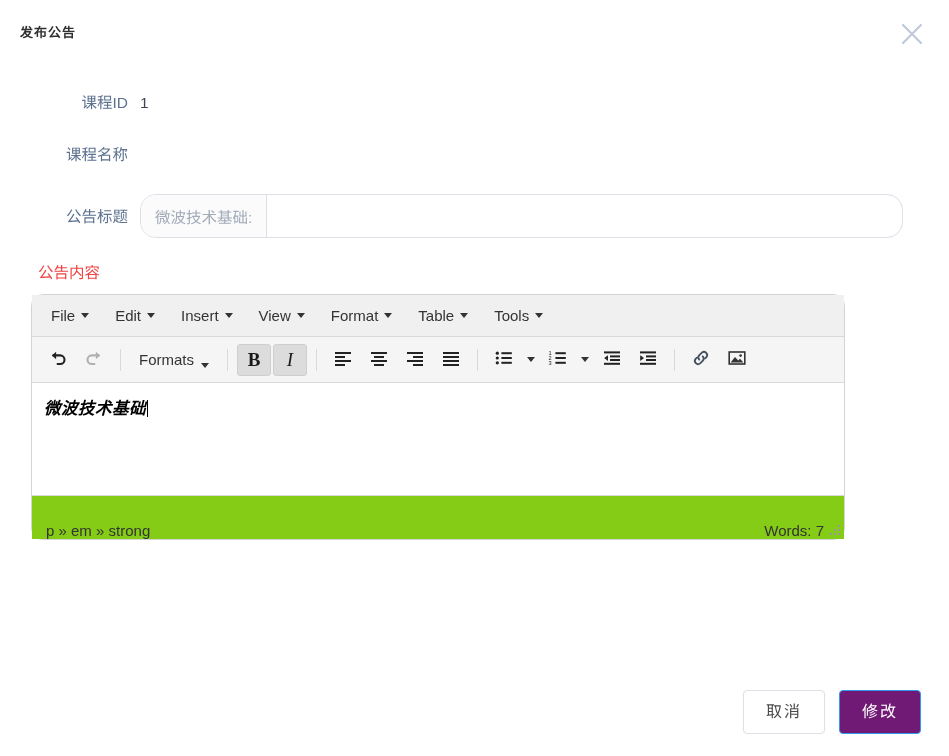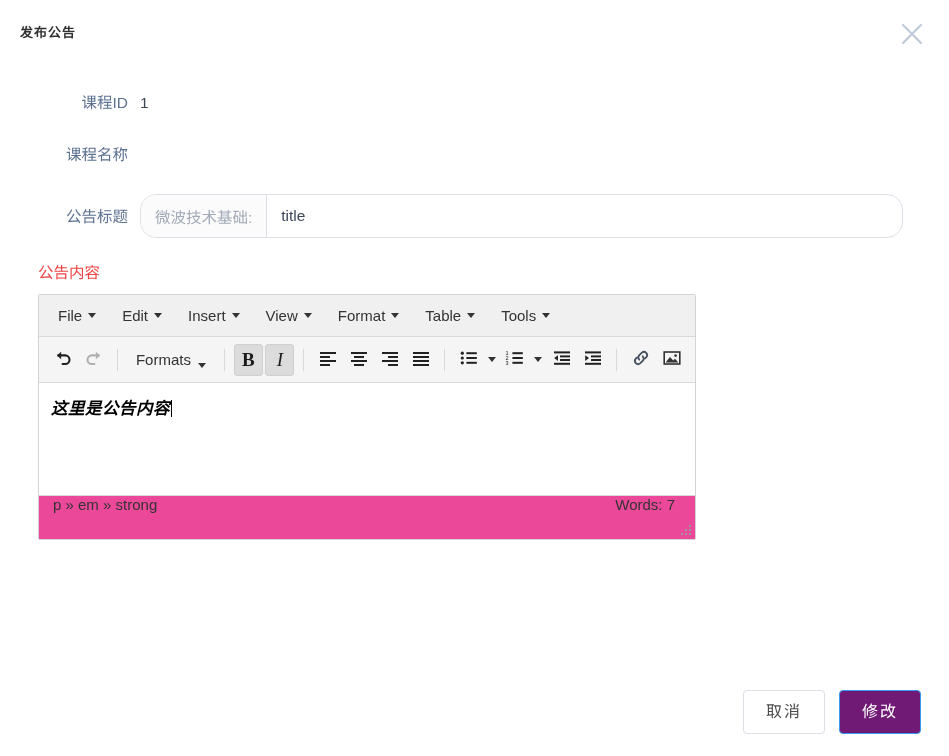--- a/index.html
+++ b/index.html
@@ -117,24 +117,24 @@
 
   
   .content-label {
     color: #ef4444;
     font-size: 15.5px;
     margin: 14px 0 12px 10px;
   }
 
   
   .editor {
-    width: 658px;
-    margin-left: 10px;
+    width: 814px;
+    margin-left: 3px;
     border: 1px solid #d3d3d3;
-    border-radius: 2px;
+    border-radius: 12px;
     box-sizing: border-box;
     background: #ffffff;
   }
   .mce-menubar {
     display: flex;
     align-items: center;
     height: 42px;
     background: #f0f0f0;
     border-bottom: 1px solid #d9d9d9;
     padding: 0 6px;
@@ -244,24 +244,24 @@
     width: 1px;
     height: 17px;
     background: #000;
     vertical-align: -3px;
     margin-left: 1px;
   }
 
   .mce-statusbar {
     position: relative;
     display: flex;
-    align-items: flex-start;
+    align-items: flex-end;
     justify-content: space-between;
     height: 44px;
-    background: #ec4899;
+    background: #84cc16;
     border-top: 1px solid #d9d9d9;
     padding: 0 14px;
     box-sizing: border-box;
     font-size: 15px;
     color: #333333;
   }
   .mce-path { color: #333333; }
   .mce-words { color: #333333; padding-right: 6px; }
   .resize-grip {
     position: absolute;
@@ -325,21 +325,20 @@
     </div>
 
     <div class="form-row row-name">
       <div class="form-label">课程名称</div>
     </div>
 
     <div class="form-row row-title">
       <div class="form-label">公告标题</div>
       <div class="input-group">
         <div class="input-prepend">微波技术基础:</div>
-        <input class="input-field" type="text" value="title" style="">
       </div>
     </div>
 
     <div class="content-label">公告内容</div>
 
     <div class="editor">
 
       <div class="mce-menubar">
         <div class="mce-menu-item">
           <span>File</span>
@@ -542,21 +541,21 @@
               <rect x="2.2" y="4" width="15.6" height="12" fill="none" stroke="#333" stroke-width="1.6"></rect>
               <circle cx="13.6" cy="7.6" r="1.3" fill="#333"></circle>
               <path d="M3.6 14.4 L8 9 L11.2 12.6 L13 10.8 L16.4 14.4 Z" fill="#333"></path>
             </svg>
           </span>
         </div>
 
       </div>
 
       <div class="mce-content">
-        <p><span>这里是公告内容</span><span class="caret-bar"></span></p>
+        <p><span>微波技术基础</span><span class="caret-bar"></span></p>
       </div>
 
       <div class="mce-statusbar">
         <div class="mce-path">p » em » strong</div>
         <div class="mce-words">Words: 7</div>
         <span class="resize-grip">
           <svg width="14" height="14" viewBox="0 0 14 14">
             <g fill="#9a9a9a">
               <rect x="10" y="2" width="2" height="2"></rect>
               <rect x="10" y="6" width="2" height="2"></rect>

